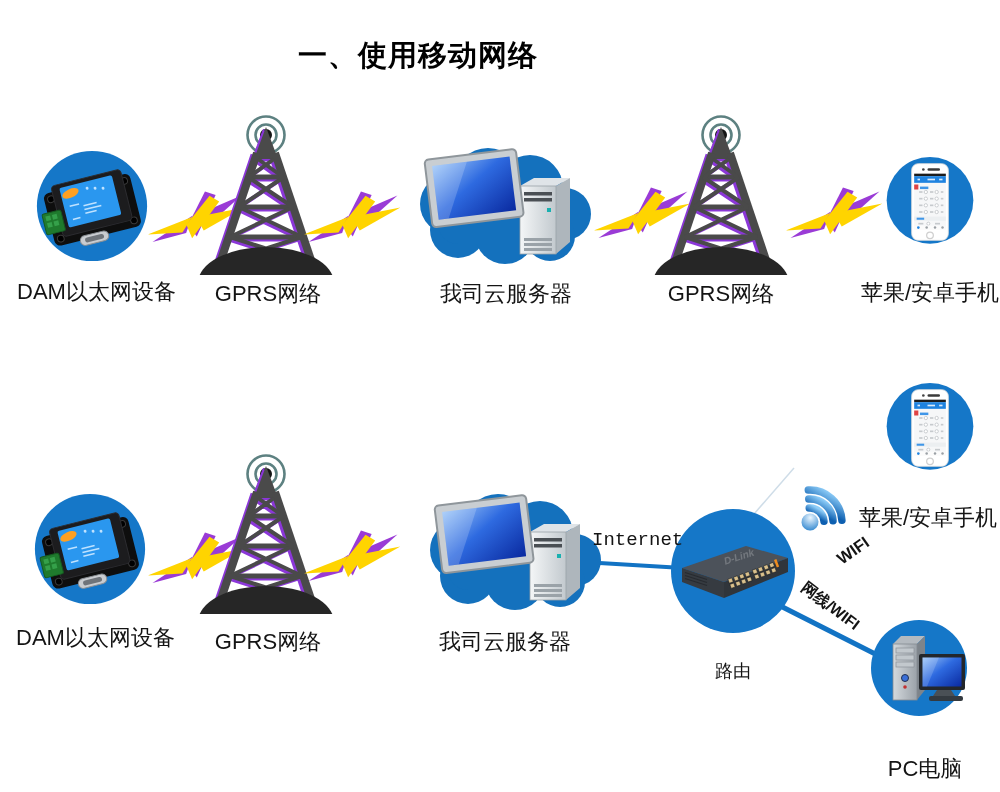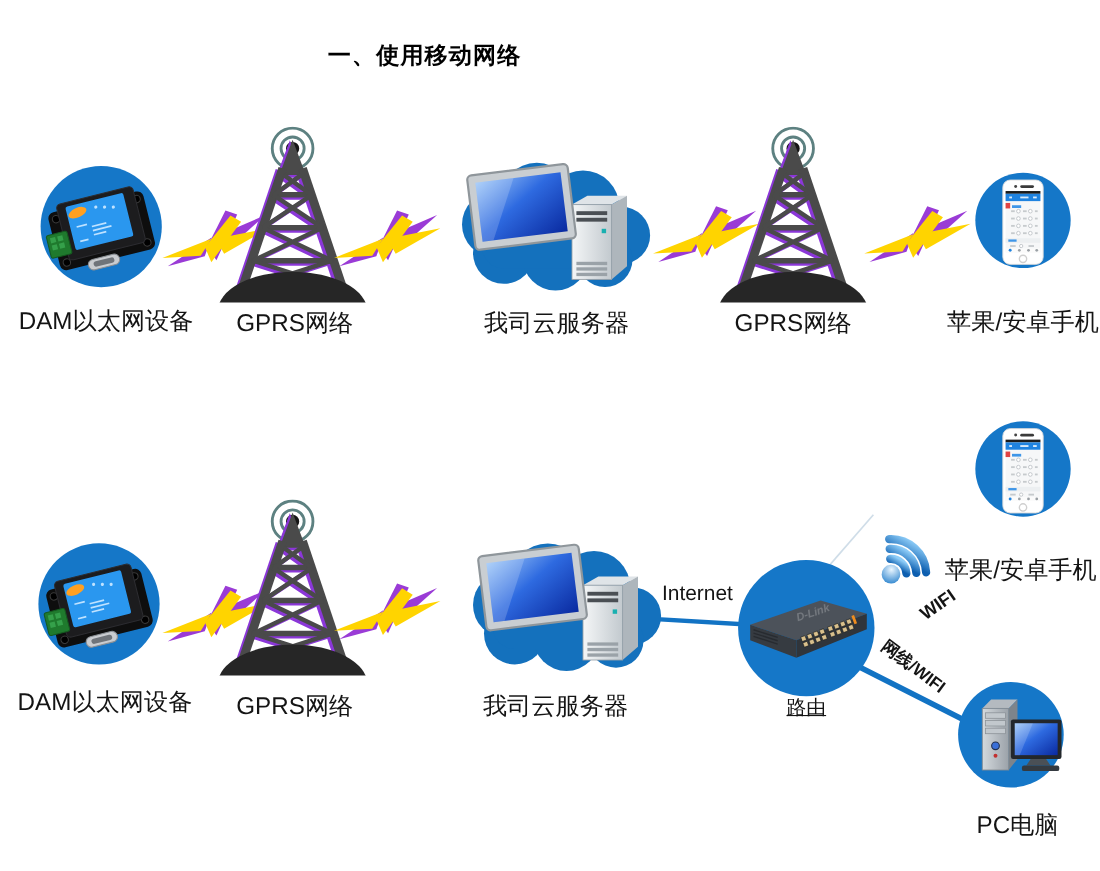--- a/index.html
+++ b/index.html
@@ -3,28 +3,28 @@
 <meta charset="utf-8">
 <style>
   html,body{margin:0;padding:0;background:#fff;}
   #canvas{
     position:relative;width:1000px;height:792px;background:#ffffff;overflow:hidden;
     font-family:"Liberation Sans","DejaVu Sans",sans-serif;
   }
   .icon{position:absolute;z-index:2;}
   .lines{position:absolute;left:0;top:0;z-index:1;}
   .title{
-    position:absolute;z-index:3;font-size:21px;font-weight:700;color:#000;
+    position:absolute;z-index:3;font-size:29px;font-weight:700;color:#000;
     white-space:nowrap;letter-spacing:1px;
   }
   .lbl{
     position:absolute;z-index:3;font-size:22px;font-weight:500;color:#141414;
     text-align:center;white-space:nowrap;
   }
-  .lbl-serif{font-family:Liberation Sans, sans-serif;font-size:19px;font-weight:500;}
+  .lbl-serif{font-family:Liberation Mono, monospace;font-size:19px;font-weight:500;}
   .lbl-rot{transform-origin:center center;font-weight:600;}
   #defs-svg{position:absolute;width:0;height:0;overflow:hidden;}
 </style>
 </head>
 <body>
 
 <div id="canvas">
 
   <svg id="defs-svg" aria-hidden="true">
     <defs>
@@ -323,21 +323,21 @@
   <svg class="icon" style="left:880px;top:378px;" width="100" height="100">
       <use href="#sym-phone"></use>
     </svg>
   <svg class="icon" style="left:867px;top:616px;" width="104" height="104">
       <use href="#sym-pc"></use>
     </svg>
 
   <div class="lbl" style="left:16px;top:623px;width:144px;">DAM以太网设备</div>
   <div class="lbl" style="left:198px;top:627px;width:140px;">GPRS网络</div>
   <div class="lbl" style="left:433px;top:627px;width:144px;">我司云服务器</div>
-  <div class="lbl" style="left:668px;top:631px;width:130px;font-size:18px;text-decoration:underline;">路由</div>
+  <div class="lbl" style="left:668px;top:659px;width:130px;font-size:18px;">路由</div>
   <div class="lbl" style="left:851px;top:503px;width:154px;">苹果/安卓手机</div>
-  <div class="lbl" style="left:858px;top:735px;width:134px;">PC电脑</div>
+  <div class="lbl" style="left:858px;top:754px;width:134px;">PC电脑</div>
 
   <div class="lbl lbl-serif" style="left:592px;top:529px;width:84px;">Internet</div>
   <div class="lbl lbl-rot" style="left:818px;top:541px;width:70px;font-size:16.5px;transform:rotate(-35deg);">WIFI</div>
   <div class="lbl lbl-rot" style="left:776px;top:596px;width:108px;font-size:15.5px;transform:rotate(37deg);">网线/WIFI</div>
 
 </div>
 
 </body></html>

